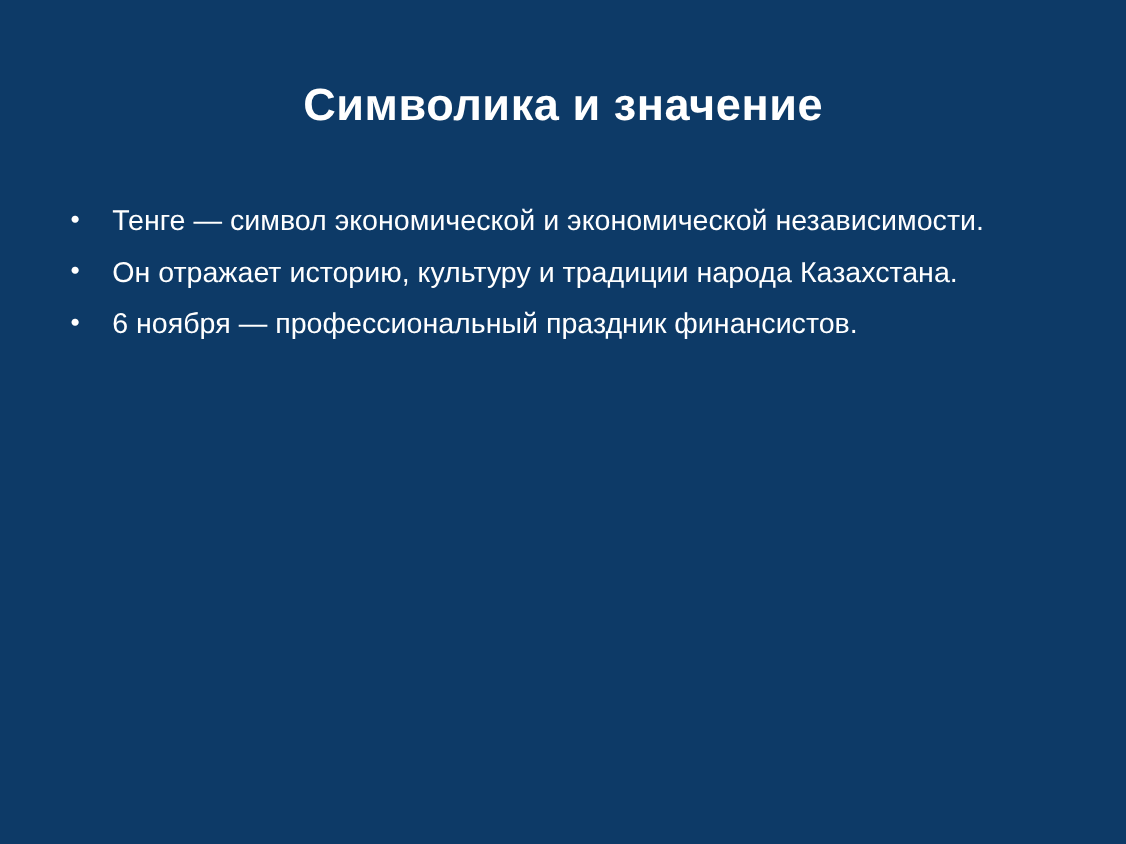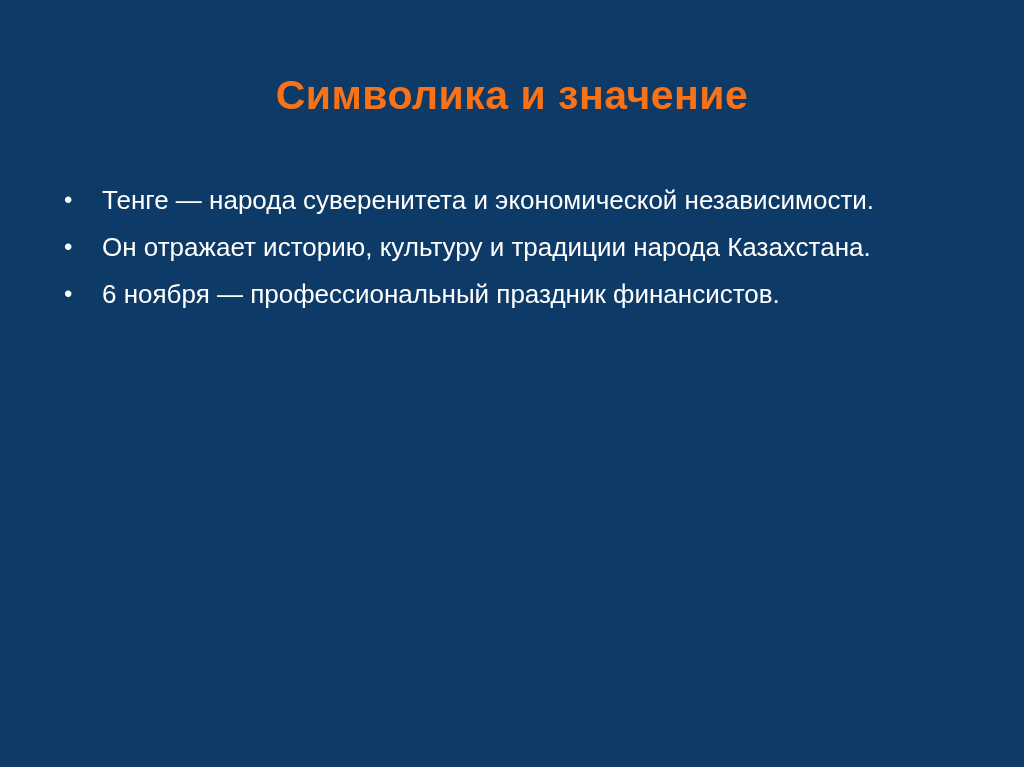--- a/index.html
+++ b/index.html
@@ -14,21 +14,21 @@
     height: 767px;
     background: #0d3a67;
     position: relative;
   }
   .slide-title {
     position: absolute;
     top: 72px;
     left: 0;
     width: 100%;
     text-align: center;
-    color: #f97316;
+    color: #ffffff;
     font-size: 41px;
     font-weight: bold;
     letter-spacing: 0.5px;
   }
   .bullet-list {
     position: absolute;
     top: 183px;
     left: 58px;
     width: 920px;
     list-style: none;
@@ -56,21 +56,21 @@
 </style>
 </head>
 <body>
 
 <div class="slide">
   <h1 class="slide-title">Символика и значение</h1>
 
   <ul class="bullet-list">
     <li class="bullet-item">
       <span class="bullet-marker">•</span>
-      <span class="bullet-text">Тенге — народа суверенитета и экономической независимости.</span>
+      <span class="bullet-text">Тенге — символ экономической и экономической независимости.</span>
     </li>
     <li class="bullet-item">
       <span class="bullet-marker">•</span>
       <span class="bullet-text">Он отражает историю, культуру и традиции народа Казахстана.</span>
     </li>
     <li class="bullet-item">
       <span class="bullet-marker">•</span>
       <span class="bullet-text">6 ноября — профессиональный праздник финансистов.</span>
     </li>
   </ul>

